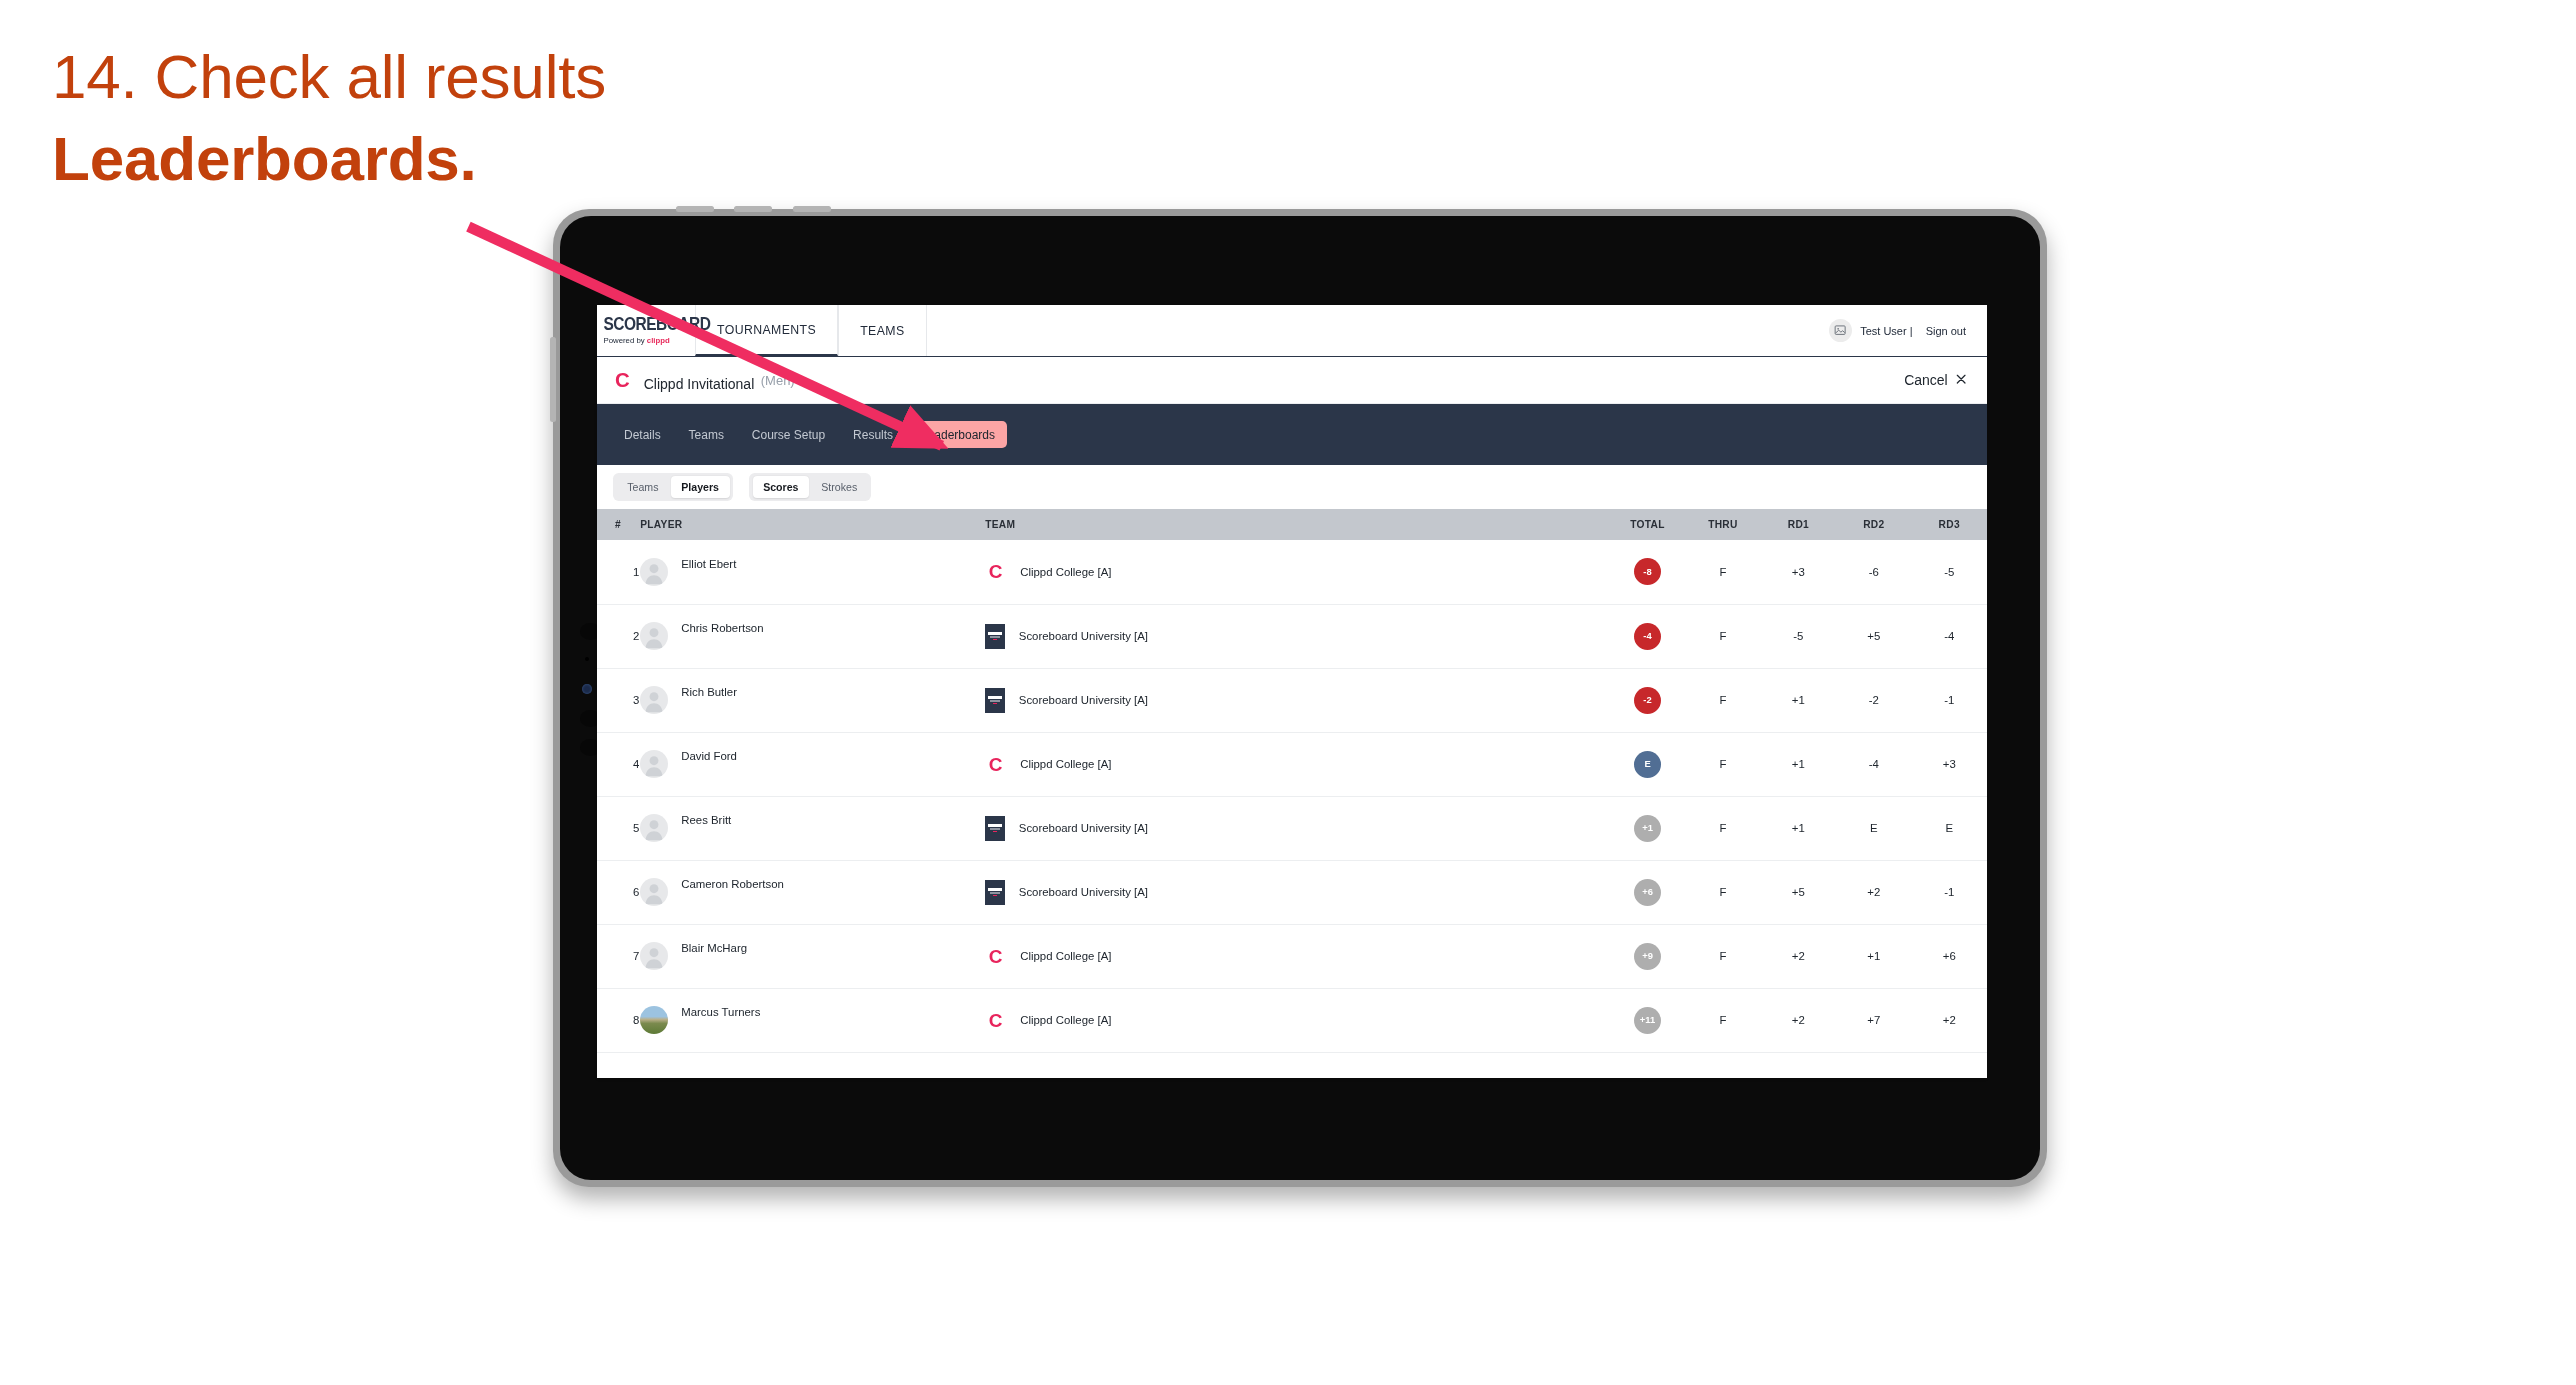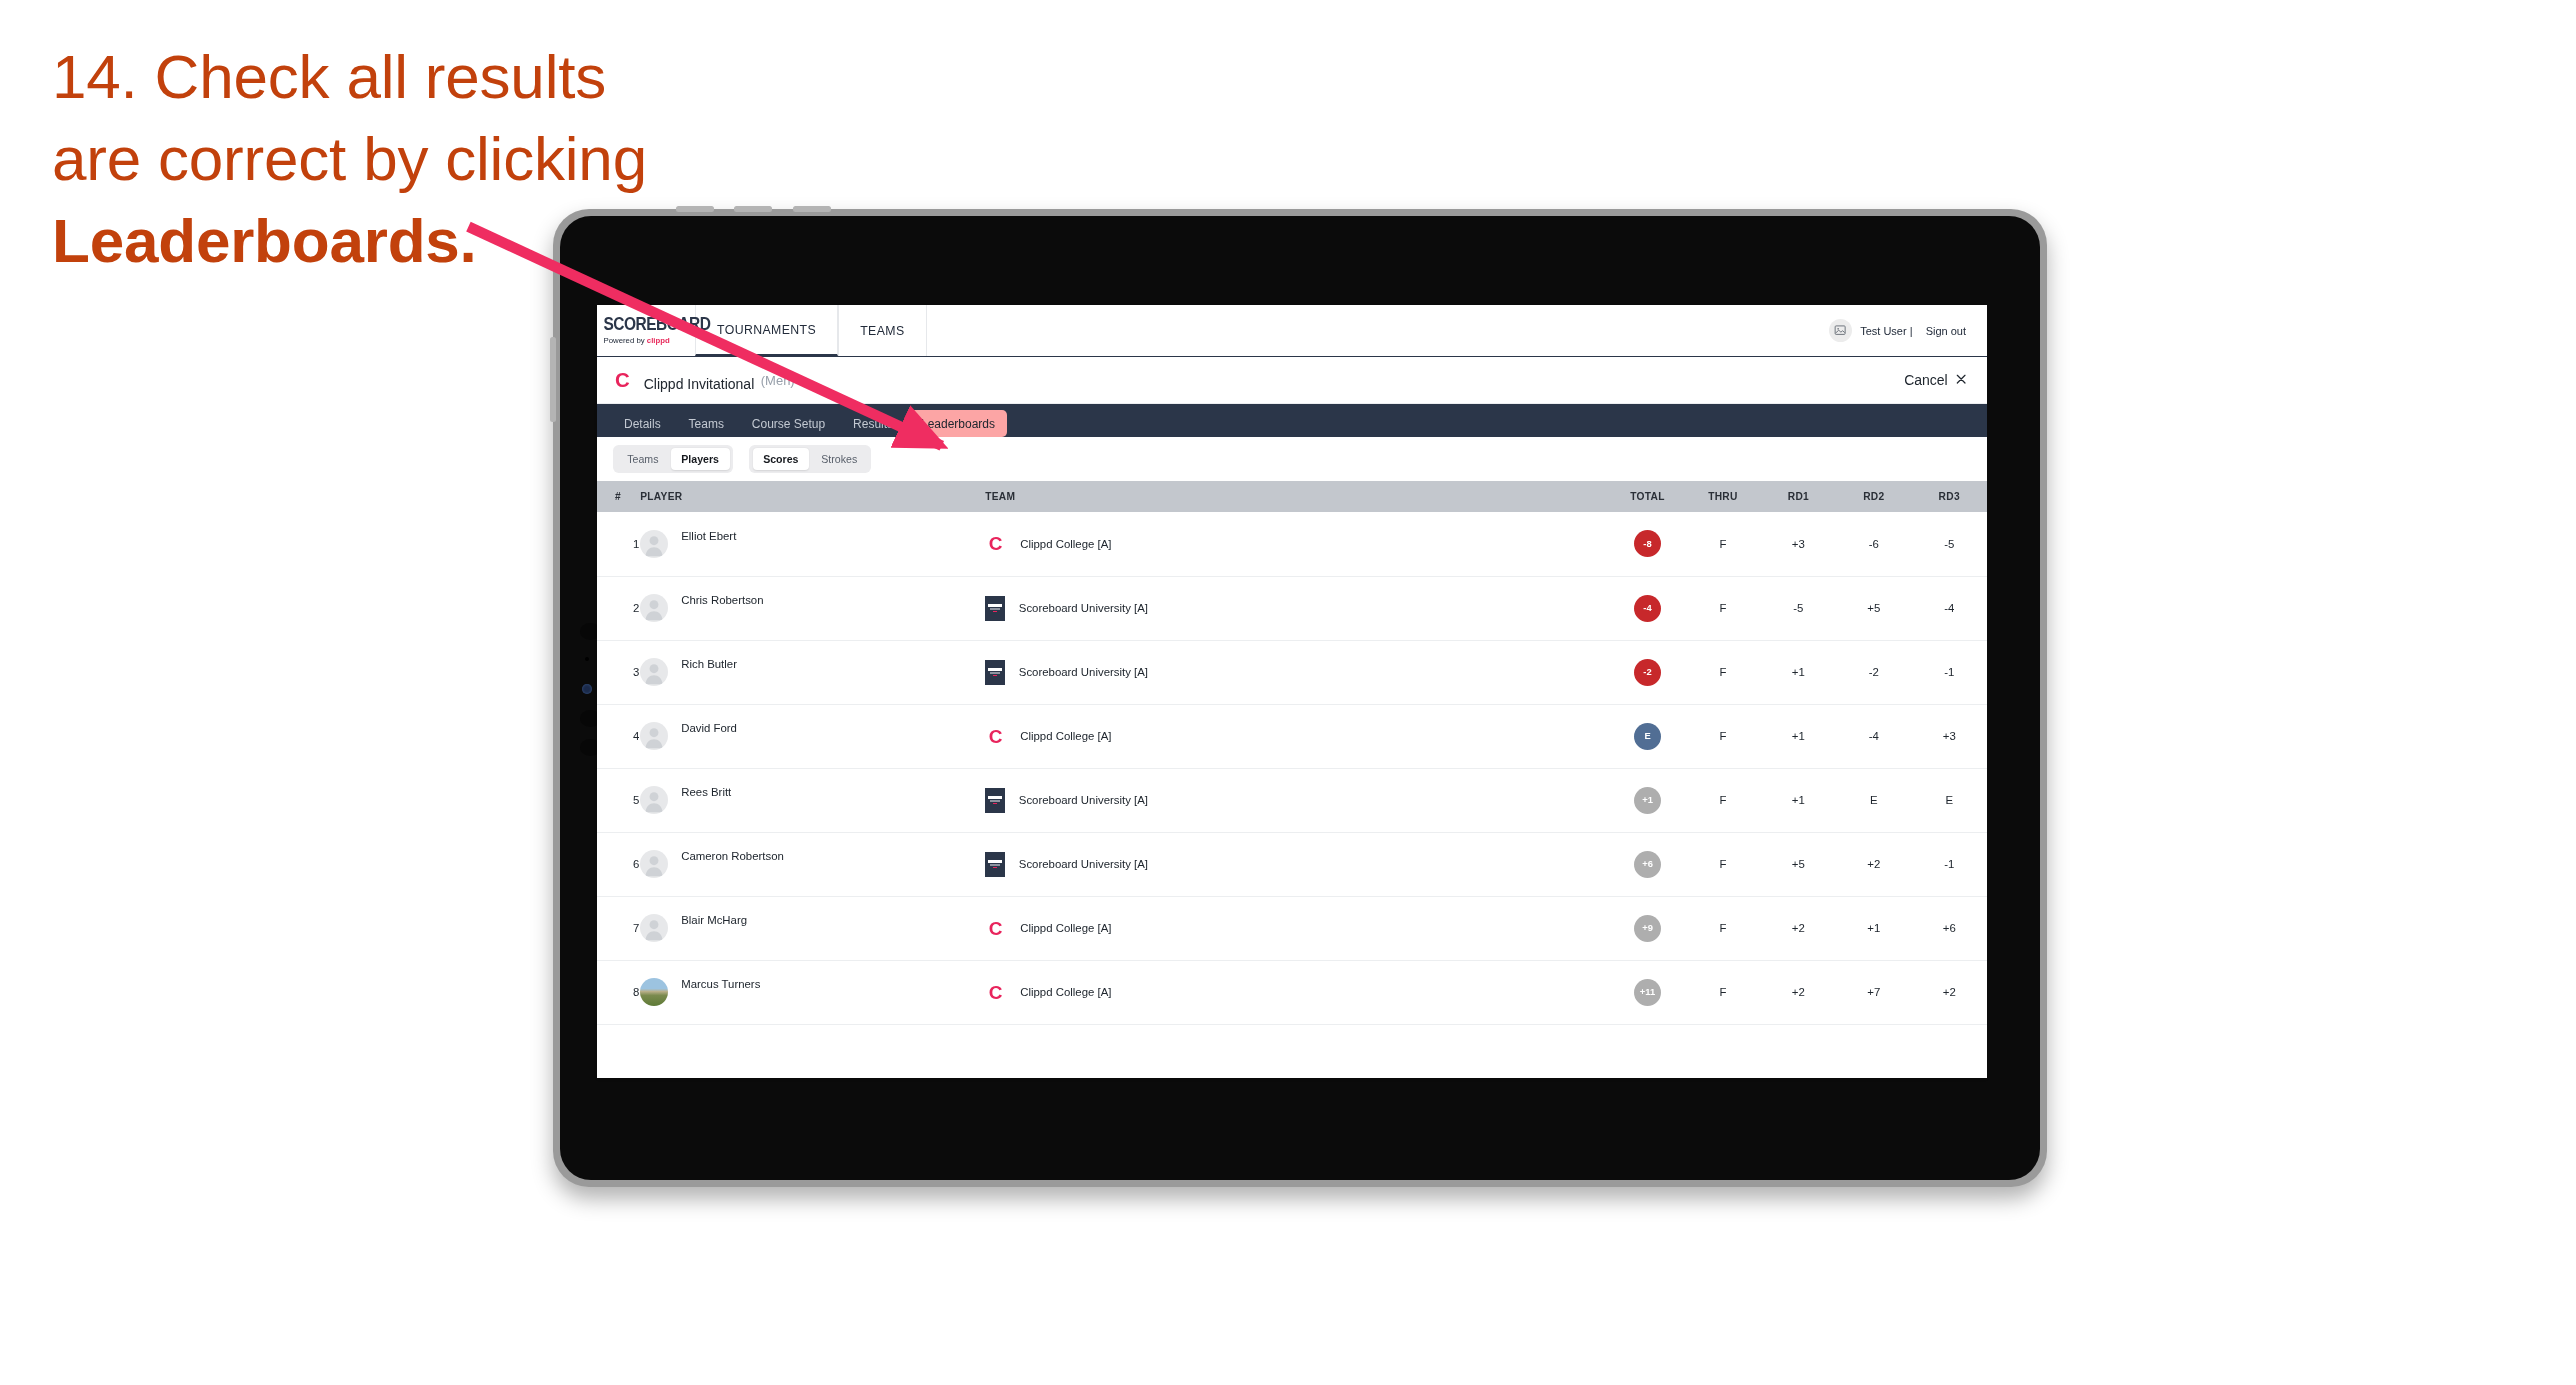--- a/index.html
+++ b/index.html
@@ -164,22 +164,22 @@
   .title-gender { font-size: 13px; color: #98a0ab; margin-left: 6.5px; }
   .title-spacer { flex: 1; }
   .cancel-btn {
     display: flex; align-items: center; gap: 7.4px;
     font-size: 14px; color: #20272f; cursor: pointer;
   }
 
   
   .tabstrip {
     background: #2b3649;
-    height: 33px;
-    display: flex; align-items: flex-end;
+    height: 61px;
+    display: flex; align-items: center;
     padding: 0 14.7px;
     box-sizing: border-box;
     gap: 3.3px;
   }
   .tab {
     font-size: 12px;
     color: #c3c9d2;
     padding: 6.5px 12.3px;
     border-radius: 4.9px;
     cursor: pointer;
@@ -317,21 +317,20 @@
 
   .center { text-align: center; }
 </style>
 </head>
 <body>
 
 <div id="stage">
 
   <div class="caption">
     <div>14. Check all results</div>
-    <div>are correct by clicking</div>
     <div class="bold">Leaderboards.</div>
   </div>
 
   <div id="tablet">
 
     <div class="bezel-btn" style="left:123px; top:-3.3px; width:38px; height:6.5px;"></div>
     <div class="bezel-btn" style="left:181px; top:-3.3px; width:38px; height:6.5px;"></div>
     <div class="bezel-btn" style="left:240px; top:-3.3px; width:38px; height:6.5px;"></div>
 
     <div class="bezel-btn" style="left:-3.3px; top:128px; width:6.5px; height:85px;"></div>

